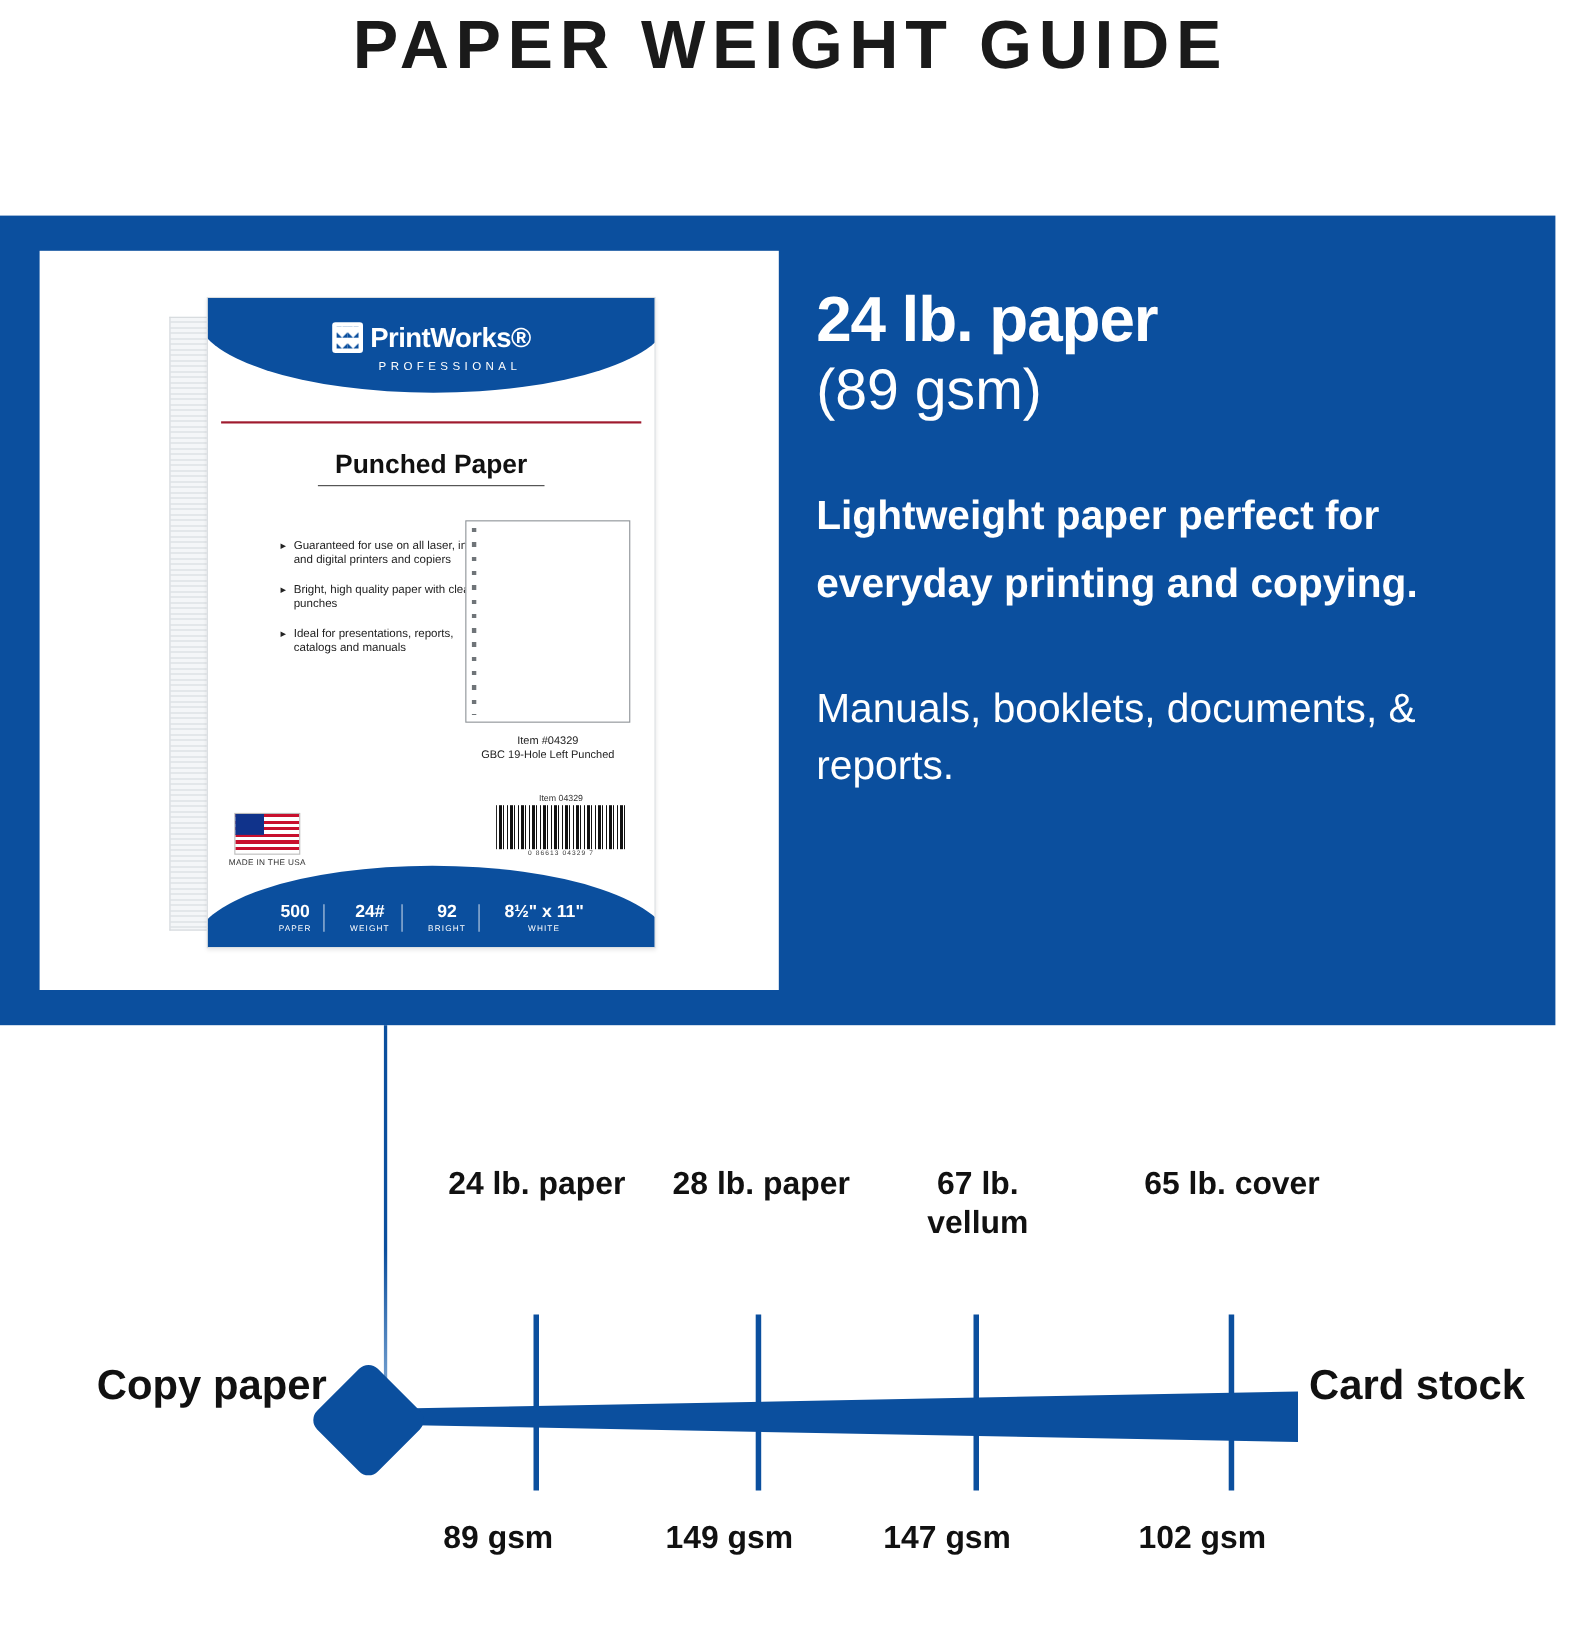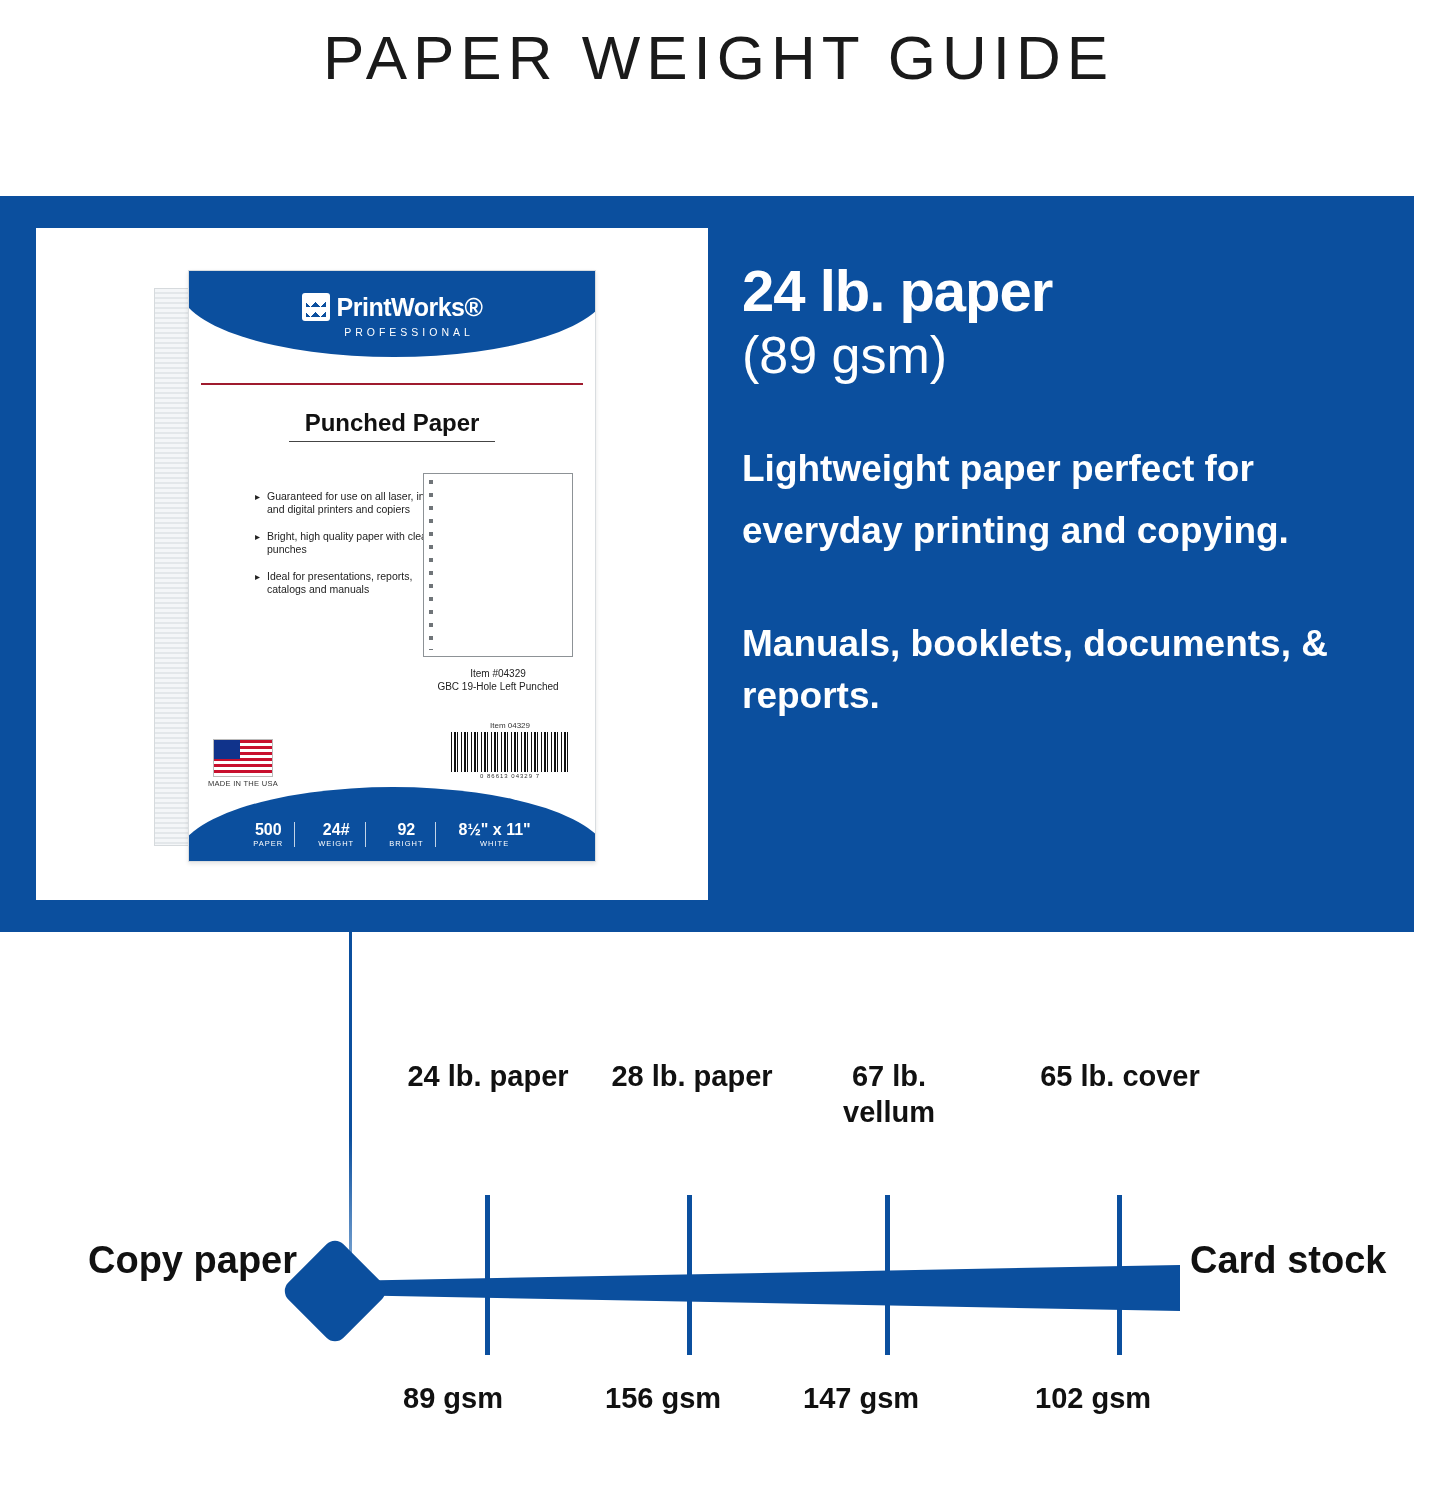--- a/index.html
+++ b/index.html
@@ -18,24 +18,24 @@
 
   
   #page-title {
     position: absolute;
     left: 0;
     top: 0;
     width: 1437px;
     text-align: center;
     font-size: 62px;
     letter-spacing: 6px;
-    font-weight: 400;
+    font-weight: 700;
     color: #1a1a1a;
     line-height: 76px;
-    padding-top: 20px;
+    padding-top: 4px;
     box-sizing: border-box;
   }
 
   
   #hero-panel {
     position: absolute;
     left: 0;
     top: 196px;
     width: 1414px;
     height: 736px;
@@ -322,21 +322,21 @@
   }
   #hero-desc {
     margin-top: 52px;
     font-size: 37px;
     font-weight: bold;
     line-height: 62px;
   }
   #hero-uses {
     margin-top: 56px;
     font-size: 37px;
-    font-weight: bold;
+    font-weight: normal;
     line-height: 52px;
   }
 
   
   #connector-line {
     position: absolute;
     left: 349px;
     top: 932px;
     width: 3px;
     height: 340px;
@@ -516,17 +516,17 @@
   <svg id="wedge" viewBox="0 0 840 66" preserveAspectRatio="none">
     <polygon points="0,26 840,10 840,56 0,40" fill="#0b4f9e"></polygon>
   </svg>
 
   <div id="diamond"></div>
 
   <div id="end-left">Copy paper</div>
   <div id="end-right">Card stock</div>
 
   <div class="gsm-label" style="left:403px; top:340px;">89 gsm</div>
-  <div class="gsm-label" style="left:605px; top:340px;">156 gsm</div>
+  <div class="gsm-label" style="left:605px; top:340px;">149 gsm</div>
   <div class="gsm-label" style="left:803px; top:340px;">147 gsm</div>
   <div class="gsm-label" style="left:1035px; top:340px;">102 gsm</div>
 
 </div>
 
 </body></html>

